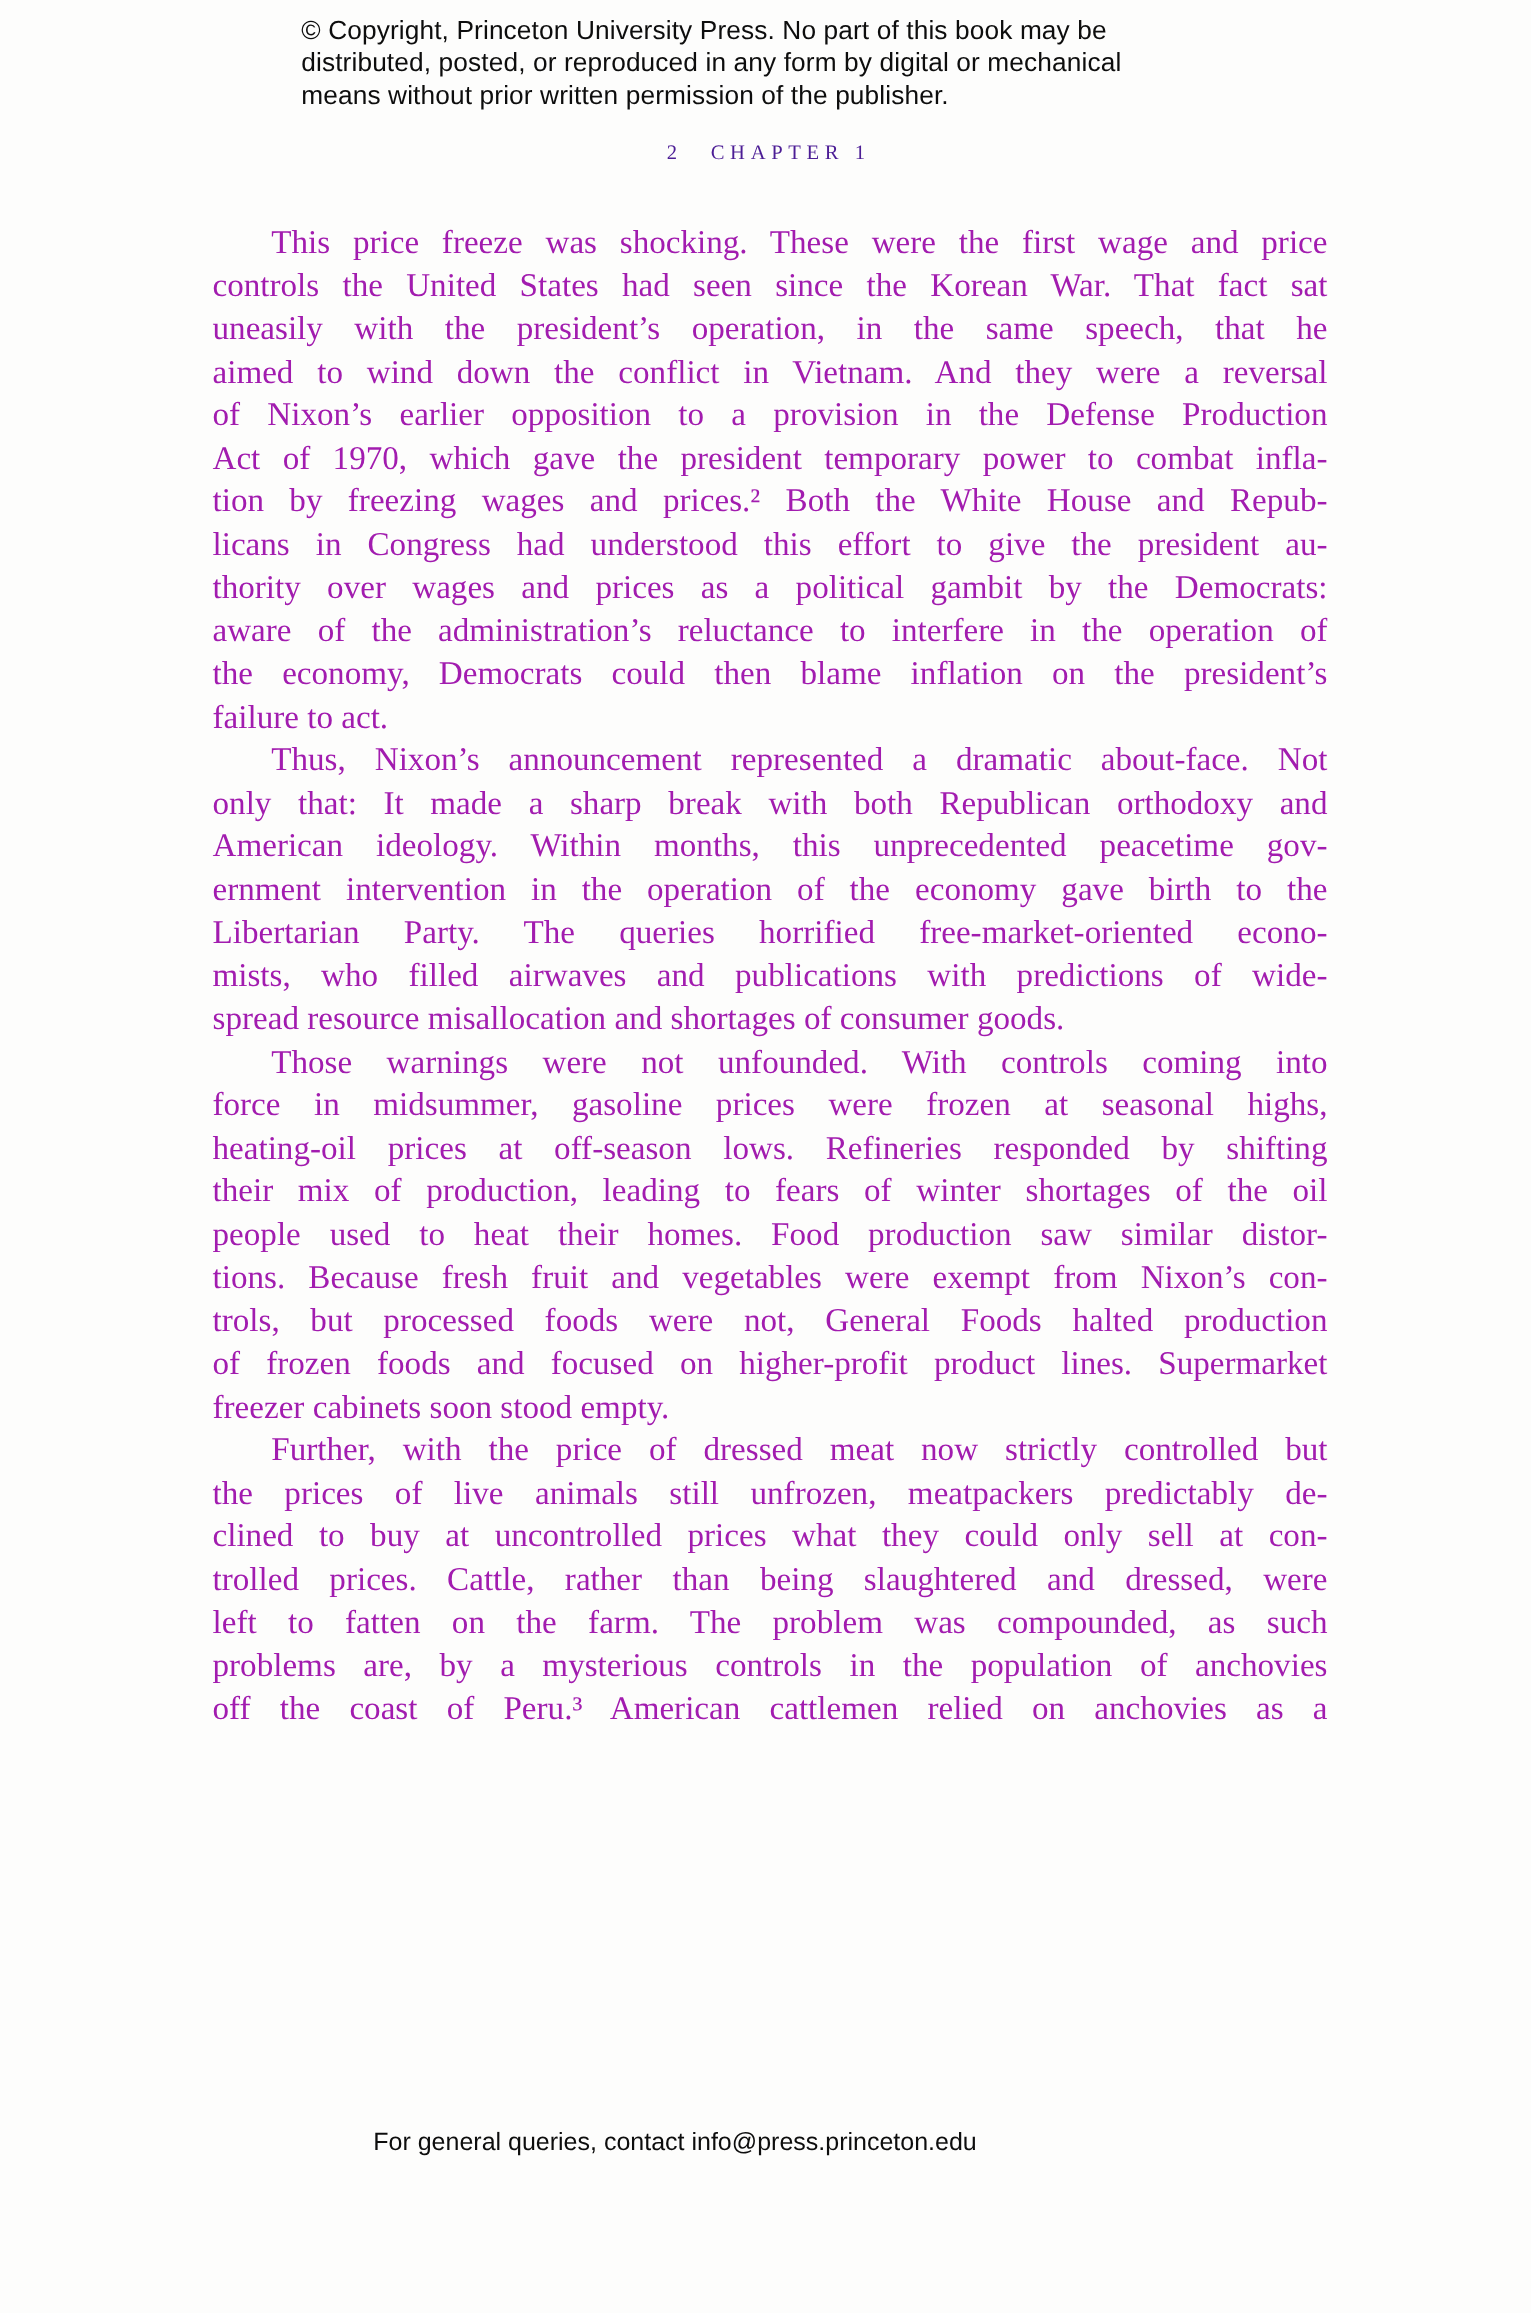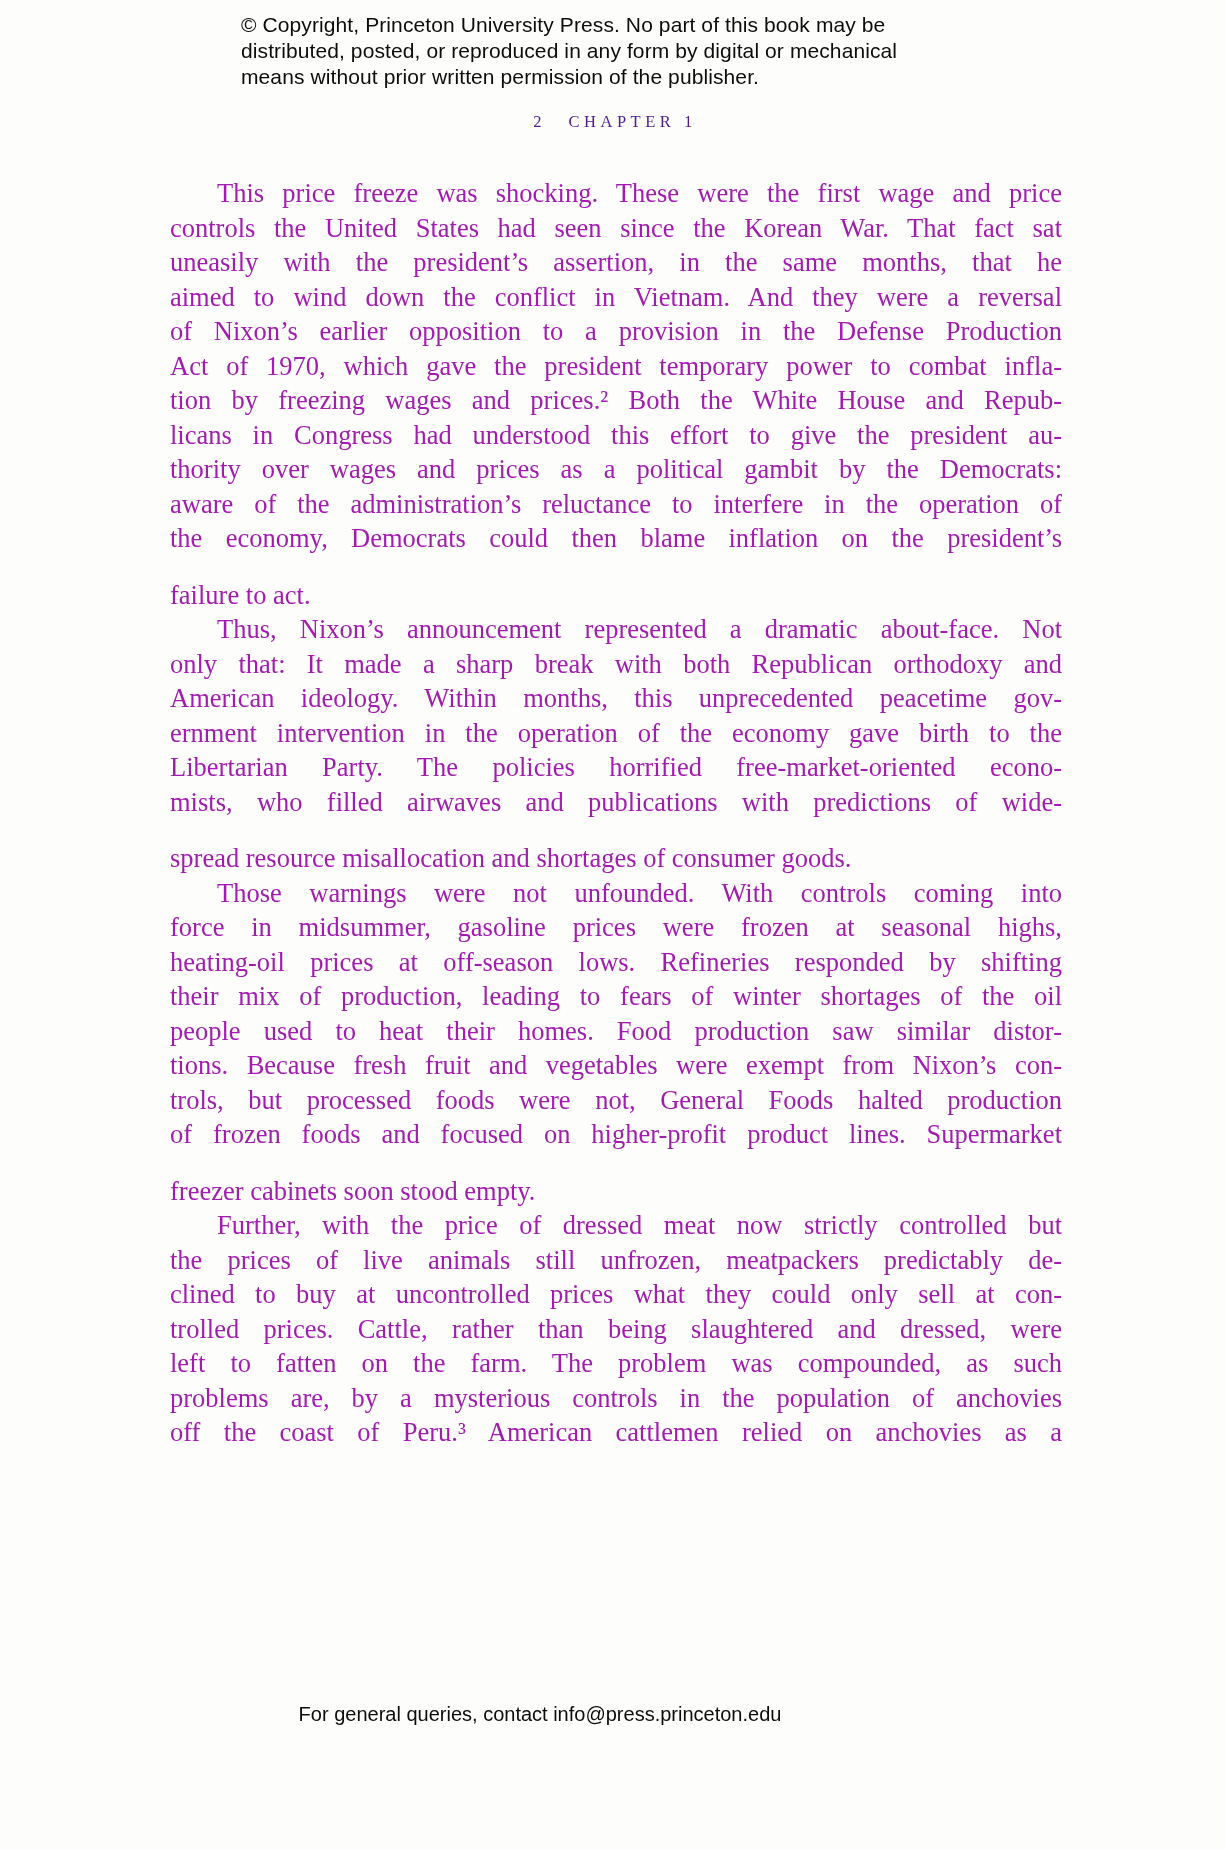--- a/index.html
+++ b/index.html
@@ -50,21 +50,20 @@
     height: 34.5px;
     overflow: hidden;
     text-align: justify;
     text-align-last: justify;
     text-justify: inter-word;
     color: #a21caf;
     white-space: normal;
   }
   .line.para-end {
     text-align-last: left;
-    margin-top: 22px;
   }
   .line.indent {
     padding-left: 47px;
   }
 
   
   .footer {
     position: absolute;
     left: 0; top: 1702px; width: 1080px;
     text-align: center;
@@ -84,35 +83,35 @@
     <div>means without prior written permission of the publisher.</div>
   </div>
 
   <div class="running-head">
     <span class="pagenum">2</span><span class="chapter">CHAPTER 1</span>
   </div>
 
   <div class="bodytext" id="bodytext">
       <div class="line indent">This price freeze was shocking. These were the first wage and price</div>
       <div class="line">controls the United States had seen since the Korean War. That fact sat</div>
-      <div class="line">uneasily with the president’s assertion, in the same months, that he</div>
+      <div class="line">uneasily with the president’s operation, in the same speech, that he</div>
       <div class="line">aimed to wind down the conflict in Vietnam. And they were a reversal</div>
       <div class="line">of Nixon’s earlier opposition to a provision in the Defense Production</div>
       <div class="line">Act of 1970, which gave the president temporary power to combat infla-</div>
       <div class="line">tion by freezing wages and prices.² Both the White House and Repub-</div>
       <div class="line">licans in Congress had understood this effort to give the president au-</div>
       <div class="line">thority over wages and prices as a political gambit by the Democrats:</div>
       <div class="line">aware of the administration’s reluctance to interfere in the operation of</div>
       <div class="line">the economy, Democrats could then blame inflation on the president’s</div>
       <div class="line para-end">failure to act.</div>
       <div class="line indent">Thus, Nixon’s announcement represented a dramatic about-face. Not</div>
       <div class="line">only that: It made a sharp break with both Republican orthodoxy and</div>
       <div class="line">American ideology. Within months, this unprecedented peacetime gov-</div>
       <div class="line">ernment intervention in the operation of the economy gave birth to the</div>
-      <div class="line">Libertarian Party. The policies horrified free-market-oriented econo-</div>
+      <div class="line">Libertarian Party. The queries horrified free-market-oriented econo-</div>
       <div class="line">mists, who filled airwaves and publications with predictions of wide-</div>
       <div class="line para-end">spread resource misallocation and shortages of consumer goods.</div>
       <div class="line indent">Those warnings were not unfounded. With controls coming into</div>
       <div class="line">force in midsummer, gasoline prices were frozen at seasonal highs,</div>
       <div class="line">heating-oil prices at off-season lows. Refineries responded by shifting</div>
       <div class="line">their mix of production, leading to fears of winter shortages of the oil</div>
       <div class="line">people used to heat their homes. Food production saw similar distor-</div>
       <div class="line">tions. Because fresh fruit and vegetables were exempt from Nixon’s con-</div>
       <div class="line">trols, but processed foods were not, General Foods halted production</div>
       <div class="line">of frozen foods and focused on higher-profit product lines. Supermarket</div>

